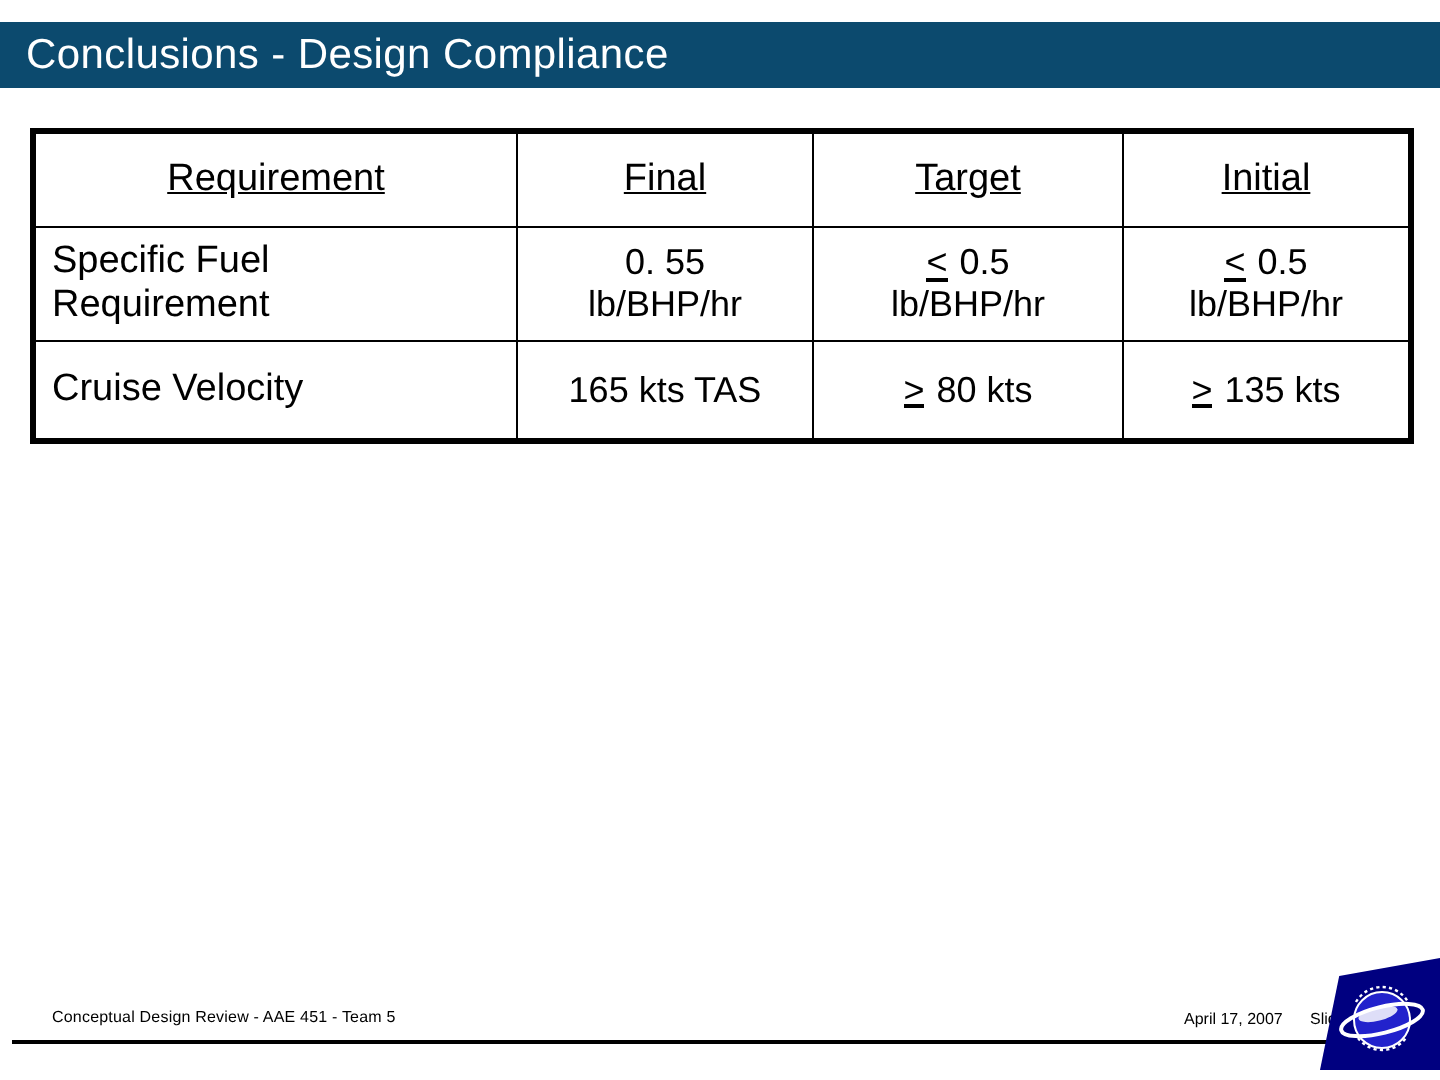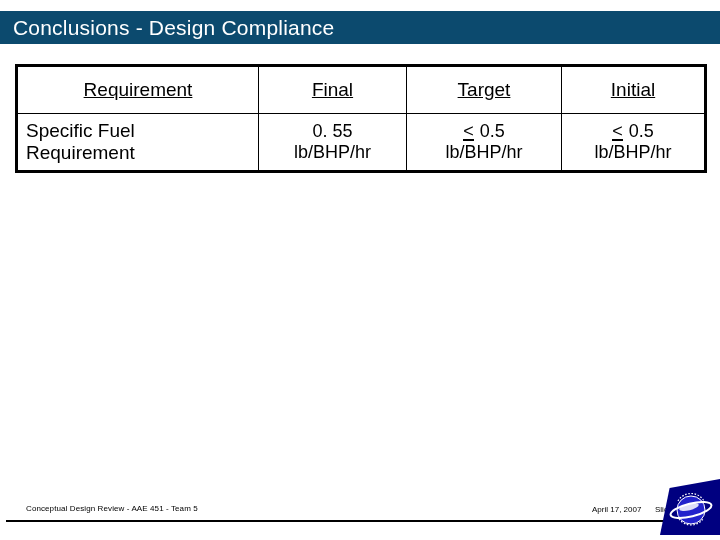--- a/index.html
+++ b/index.html
@@ -231,20 +231,26 @@
         <td class="val">
           <span class="two-line"><span class="ineq">&lt;</span><span> 0.5</span></span>
           <span class="two-line">lb/BHP/hr</span>
         </td>
         <td class="val">
           <span class="two-line"><span class="ineq">&lt;</span><span> 0.5</span></span>
           <span class="two-line">lb/BHP/hr</span>
         </td>
       </tr>
 
+      <tr class="r-cruisevel">
+        <td class="req">Cruise Velocity</td>
+        <td class="val">165 kts TAS</td>
+        <td class="val"><span class="ineq">&gt;</span><span> 80 kts</span></td>
+        <td class="val"><span class="ineq">&gt;</span><span> 135 kts</span></td>
+      </tr>
 
     </tbody>
   </table>
 </div>
 
 <div id="footer">
   <div id="footer-rule"></div>
   <div id="footer-left">Conceptual Design Review - AAE 451 - Team 5</div>
   <div id="footer-date">April 17, 2007</div>
   <div id="footer-slide">Slide 52</div>

